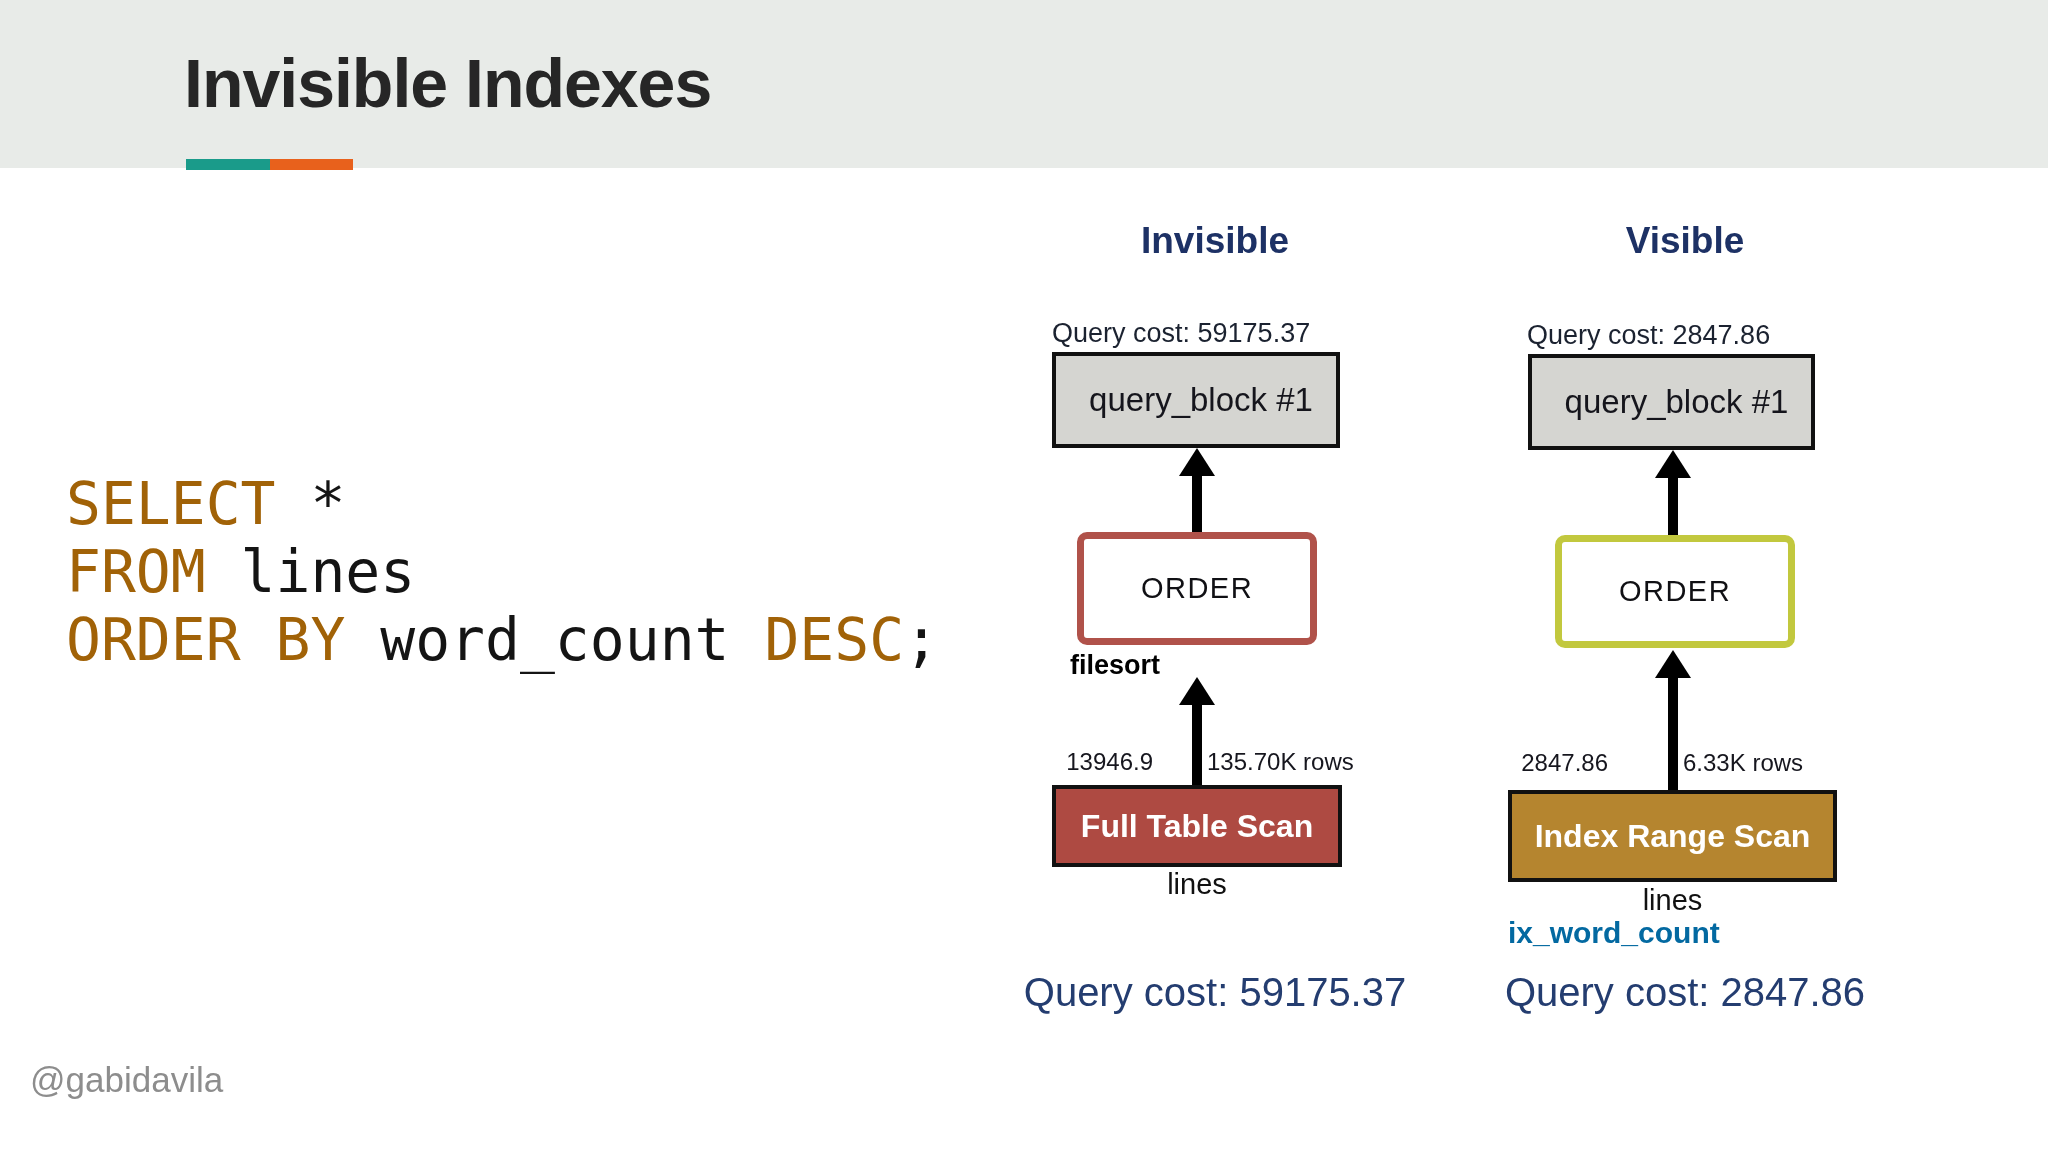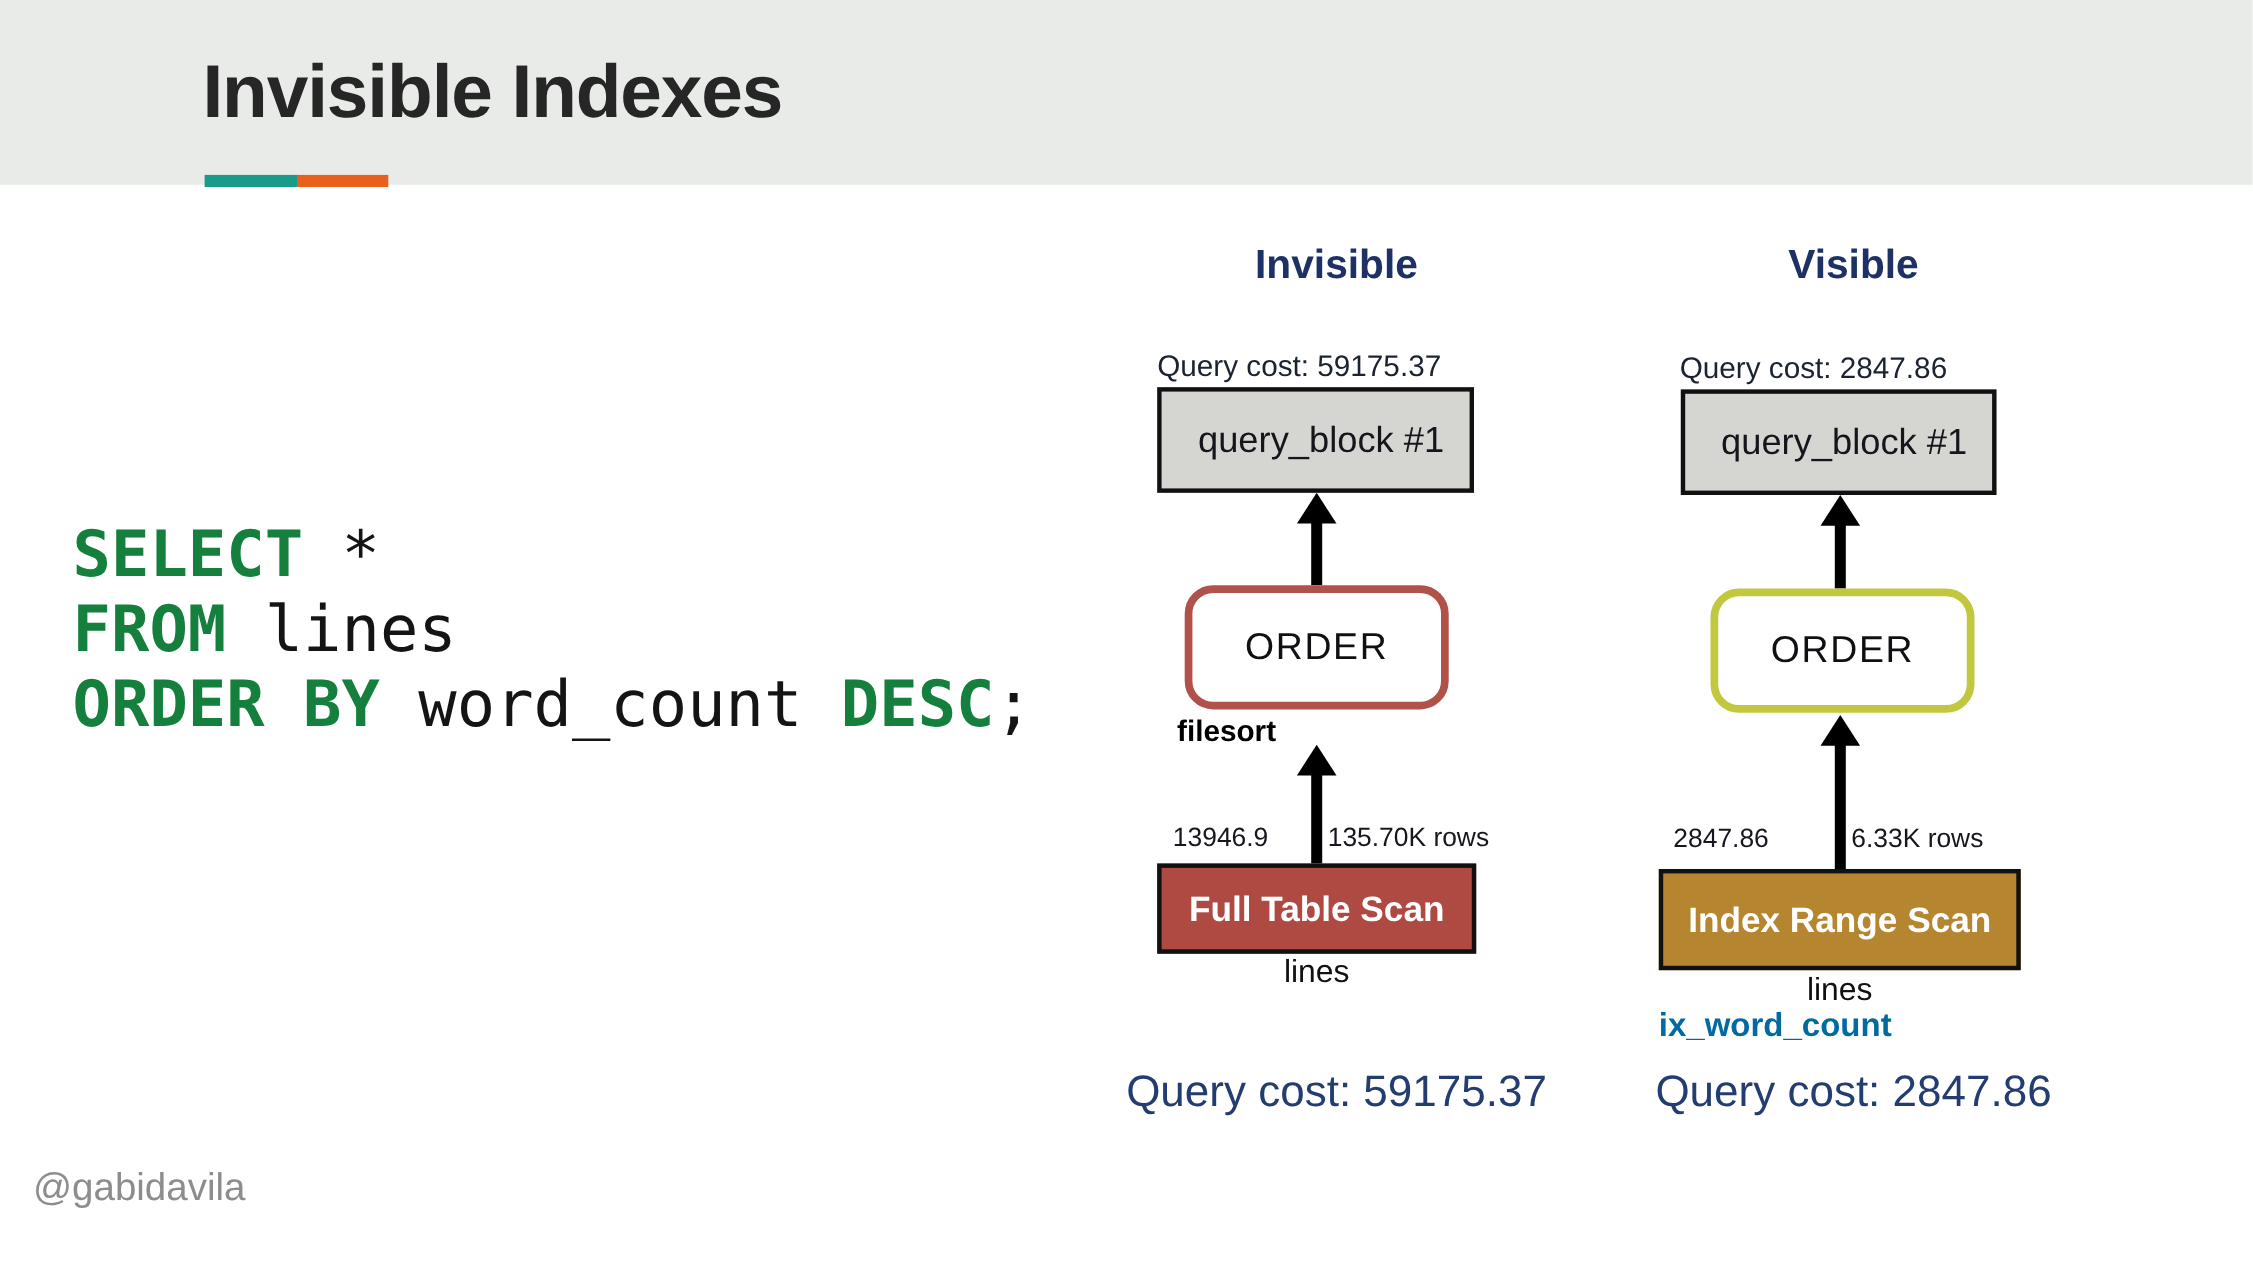--- a/index.html
+++ b/index.html
@@ -15,39 +15,39 @@
   }
   .accent-bar{position:absolute;left:186px;top:159px;width:167px;height:11px;display:flex;}
   .accent-bar .half{width:50%;height:100%;}
   
   .code{
     position:absolute;left:66px;top:470px;
     font-family:"DejaVu Sans Mono","Liberation Mono",monospace;
     font-size:58px;line-height:68px;color:#141414;
   }
   .code-line{white-space:pre;}
-  .kw{color:#15803d;font-weight:bold;}
+  .kw{color:#a16207;font-weight:normal;}
   .num{color:#2759e4;}
   
   .col{position:absolute;top:218px;width:390px;height:805px;}
   .col-heading{
     position:absolute;left:0;top:2px;width:100%;text-align:center;
     font-size:37px;font-weight:bold;color:#1d3165;
   }
   .top-cost{position:absolute;font-size:27px;color:#1b2230;white-space:nowrap;}
   .qblock{
     position:absolute;height:96px;background:#d5d5d1;border:4px solid #111;
     box-sizing:border-box;display:flex;align-items:center;justify-content:center;
     font-size:33px;color:#15151c;padding-left:10px;
   }
   .order-box{
     position:absolute;width:240px;height:113px;background:#fff;
-    border:7px solid #b0524a;border-radius:26px;box-sizing:border-box;
+    border:7px solid #b0524a;border-radius:10px;box-sizing:border-box;
     display:flex;align-items:center;justify-content:center;
-    font-size:34px;letter-spacing:1.5px;color:#101014;
+    font-size:29px;letter-spacing:1.5px;color:#101014;
   }
   .arrow{position:absolute;width:36px;}
   .arrow-head{
     position:absolute;top:0;left:0;width:0;height:0;
     border-left:18px solid transparent;border-right:18px solid transparent;
     border-bottom:28px solid #000;
   }
   .arrow-shaft{position:absolute;top:22px;bottom:0;left:13px;width:10px;background:#000;}
   .filesort{position:absolute;font-size:27px;font-weight:bold;color:#000;}
   .edge-label{position:absolute;font-size:24px;color:#16161e;white-space:nowrap;}

